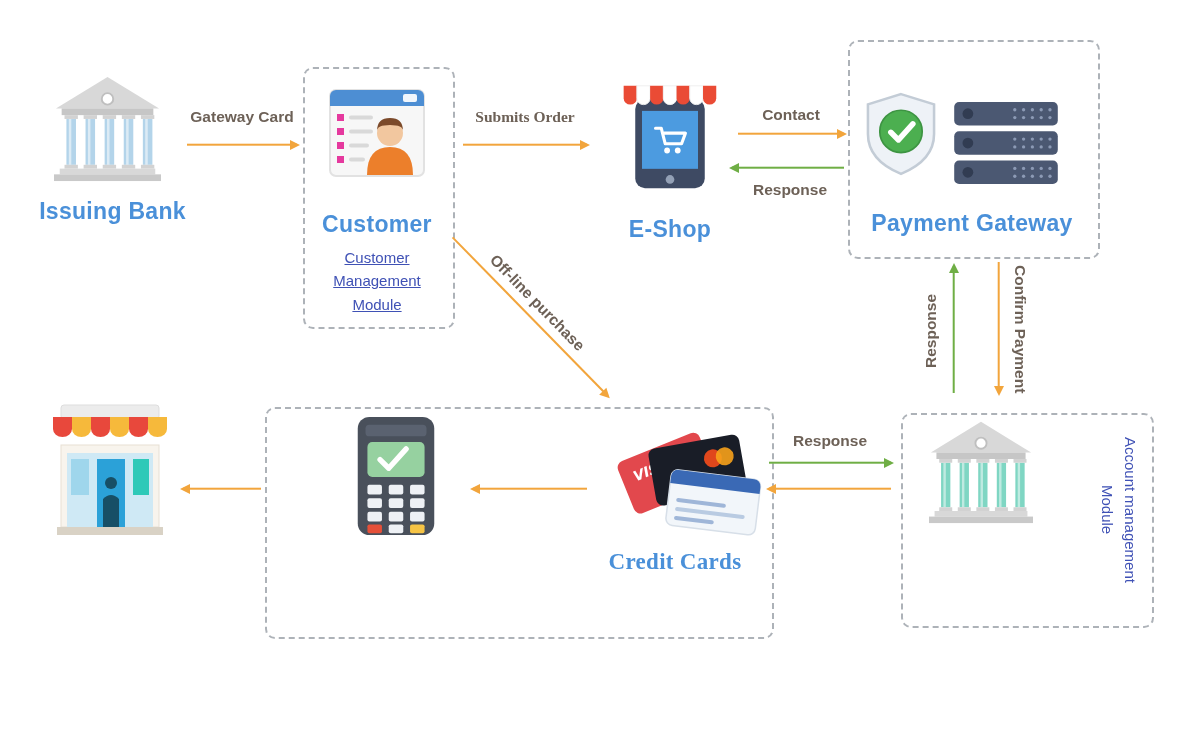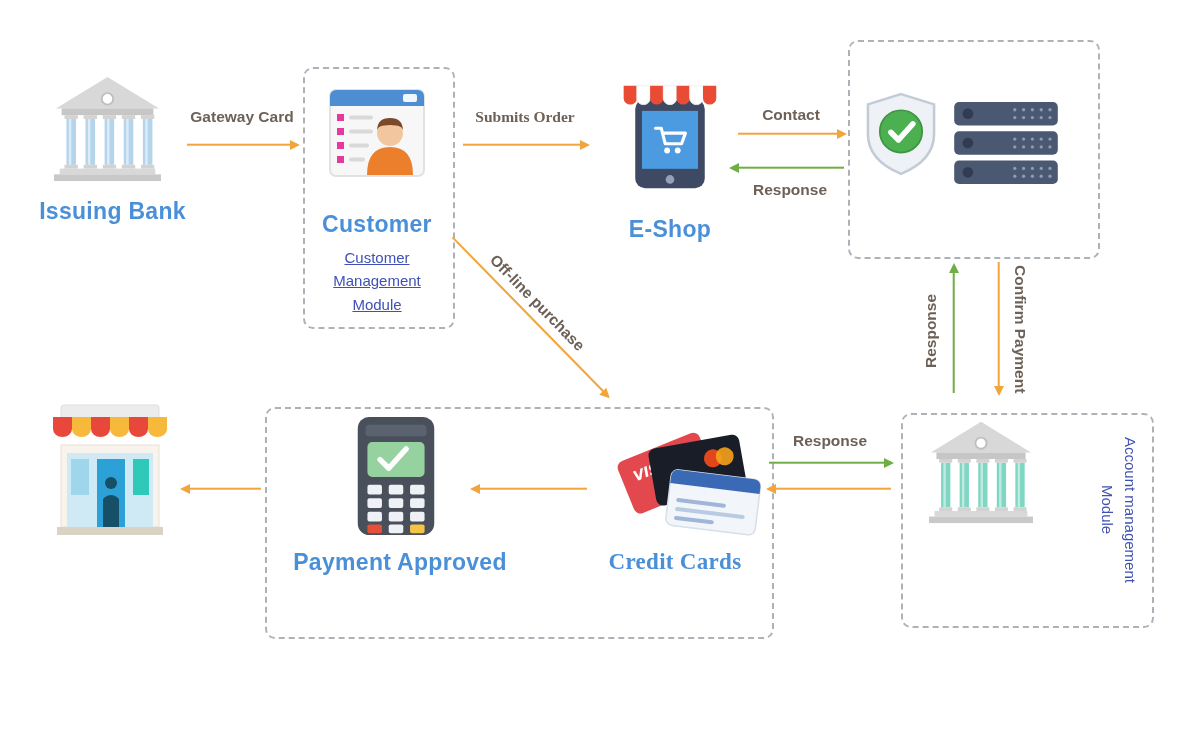--- a/index.html
+++ b/index.html
@@ -190,20 +190,21 @@
             <circle cx="100" cy="70" r="1.7"></circle>
           <circle cx="64" cy="78" r="1.7"></circle>
             <circle cx="73" cy="78" r="1.7"></circle>
             <circle cx="82" cy="78" r="1.7"></circle>
             <circle cx="91" cy="78" r="1.7"></circle>
             <circle cx="100" cy="78" r="1.7"></circle>
         </g>
       </g>
     </svg>
   </div>
+  <div class="node-label" style="left:848px;top:210px;width:248px;">Payment Gateway</div>
 
   <div class="abs" style="left:925px;top:420px;width:112px;height:104px;">
     <svg viewBox="0 0 120 112" width="112" height="104">
       <polygon points="60,2 114,35 6,35" fill="#d8d8d8"></polygon>
       <circle cx="60" cy="25" r="6" fill="#ffffff" stroke="#bfbfbf" stroke-width="2"></circle>
       <rect x="12" y="35" width="96" height="7" fill="#c6c6c6"></rect>
       <g fill="#7fd6c3">
         <rect x="17" y="46" width="10" height="48"></rect>
           <rect x="37" y="46" width="10" height="48"></rect>
         <rect x="57" y="46" width="10" height="48"></rect>
@@ -272,21 +273,20 @@
           <rect x="62" y="88" width="15" height="10" rx="2"></rect>
         <rect x="18" y="102" width="15" height="10" rx="2"></rect>
           <rect x="40" y="102" width="15" height="10" rx="2"></rect>
           <rect x="62" y="102" width="15" height="10" rx="2"></rect>
       </g>
       <rect x="18" y="115" width="15" height="9" rx="2" fill="#e55039"></rect>
       <rect x="40" y="115" width="15" height="9" rx="2" fill="#eef1f5"></rect>
       <rect x="62" y="115" width="15" height="9" rx="2" fill="#f6c445"></rect>
     </svg>
   </div>
-  <div class="node-label" style="left:280px;top:549px;width:240px;">Payment Approved</div>
 
   <div class="abs" style="left:45px;top:395px;width:130px;height:142px;">
     <svg viewBox="0 0 130 142" width="130" height="142">
       <rect x="16" y="10" width="98" height="14" rx="3" fill="#ececec" stroke="#dddddd"></rect>
       <g>
         <path d="M8 22 h19 v12 a9.5 8 0 0 1 -19 0 Z" fill="#e8483c"></path>
         <path d="M27 22 h19 v12 a9.5 8 0 0 1 -19 0 Z" fill="#f6b93b"></path>
         <path d="M46 22 h19 v12 a9.5 8 0 0 1 -19 0 Z" fill="#e8483c"></path>
         <path d="M65 22 h19 v12 a9.5 8 0 0 1 -19 0 Z" fill="#f6b93b"></path>
         <path d="M84 22 h19 v12 a9.5 8 0 0 1 -19 0 Z" fill="#e8483c"></path>

